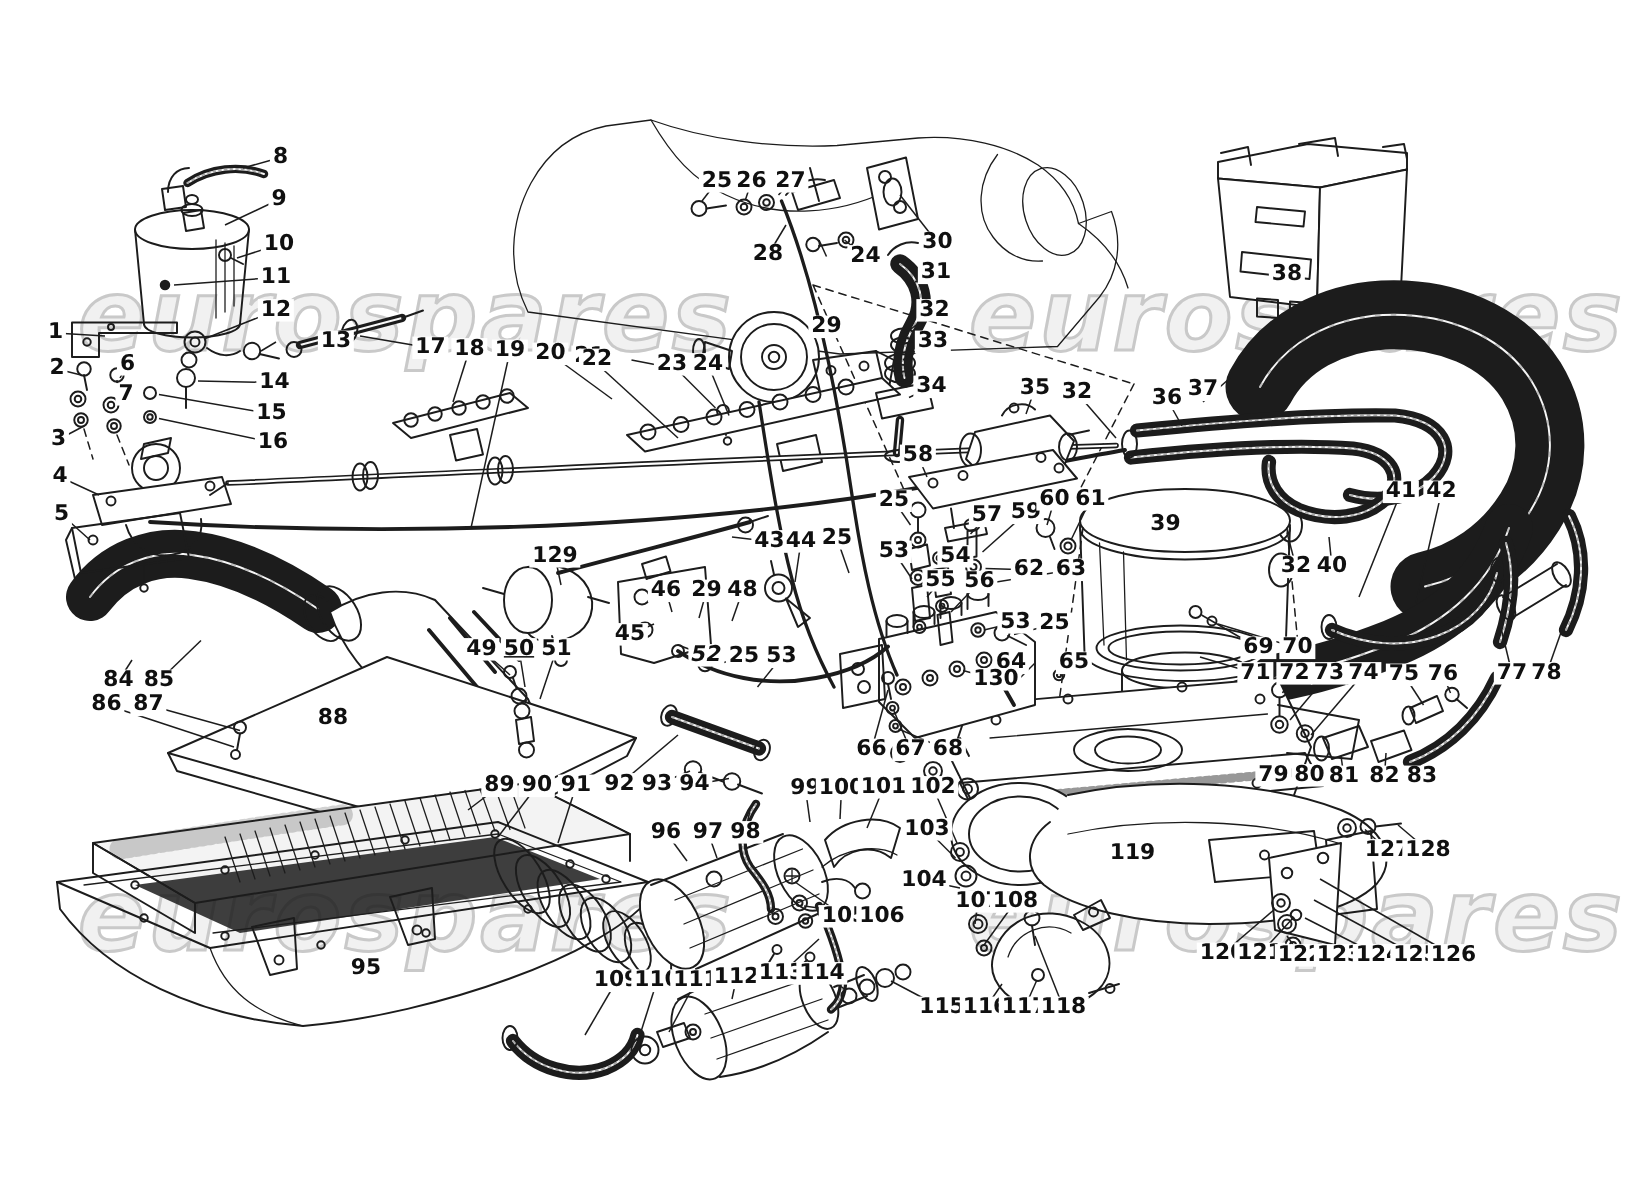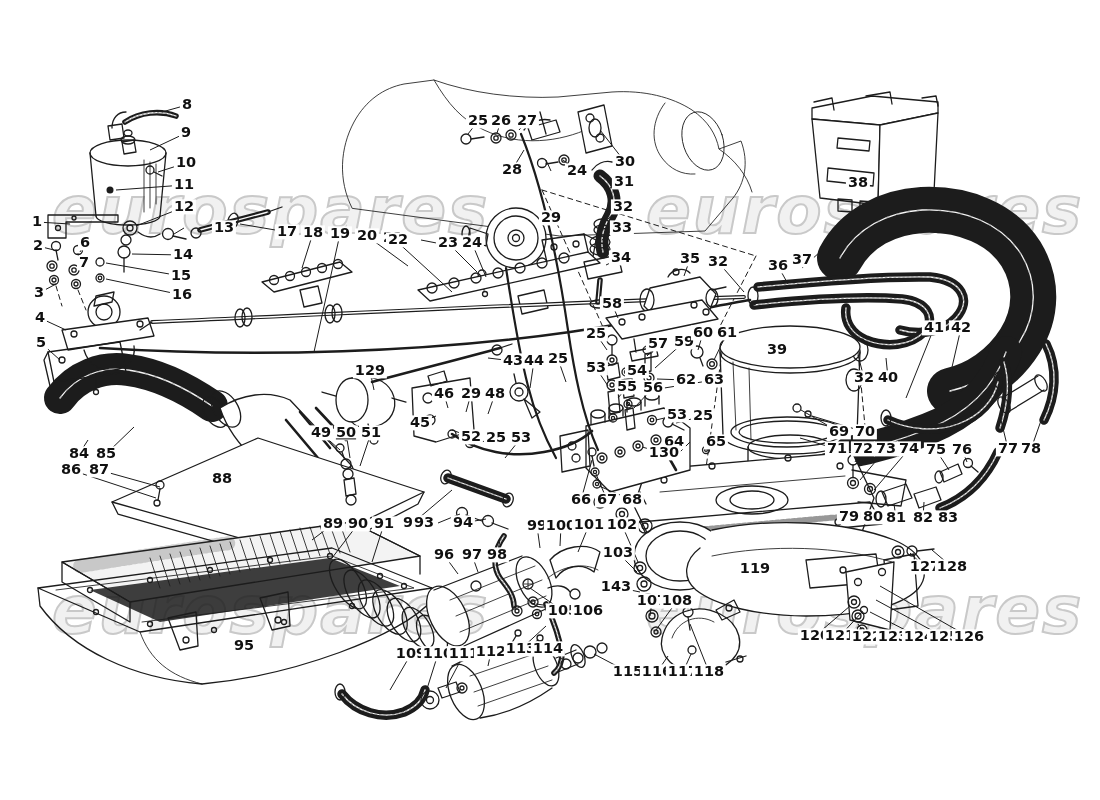--- a/index.html
+++ b/index.html
@@ -785,21 +785,21 @@
       <span class="callout" style="left: 596px; top: 368px;">53</span>
       <span class="callout" style="left: 596px; top: 334px;">25</span>
       <span class="callout" style="left: 370px; top: 371px;">129</span>
       <span class="callout" style="left: 420px; top: 423px;">45</span>
       <span class="callout" style="left: 444px; top: 394px;">46</span>
       <span class="callout" style="left: 471px; top: 394px;">29</span>
       <span class="callout" style="left: 495px; top: 394px;">48</span>
       <span class="callout" style="left: 321px; top: 433px;">49</span>
       <span class="callout" style="left: 346px; top: 433px; text-decoration: underline;">50</span>
       <span class="callout" style="left: 371px; top: 433px;">51</span>
-      <span class="callout" style="left: 471px; top: 437px;">52</span>
+      <span class="callout" style="left: 471px; top: 437px; font-style: italic;">52</span>
       <span class="callout" style="left: 496px; top: 438px;">25</span>
       <span class="callout" style="left: 521px; top: 438px;">53</span>
       <span class="callout" style="left: 612px; top: 304px;">58</span>
       <span class="callout" style="left: 658px; top: 344px;">57</span>
       <span class="callout" style="left: 684px; top: 342px;">59</span>
       <span class="callout" style="left: 703px; top: 333px;">60</span>
       <span class="callout" style="left: 727px; top: 333px;">61</span>
       <span class="callout" style="left: 686px; top: 380px;">62</span>
       <span class="callout" style="left: 714px; top: 380px;">63</span>
       <span class="callout" style="left: 637px; top: 371px;">54</span>
@@ -830,32 +830,32 @@
       <span class="callout" style="left: 948px; top: 518px;">83</span>
       <span class="callout" style="left: 79px; top: 454px;">84</span>
       <span class="callout" style="left: 106px; top: 454px;">85</span>
       <span class="callout" style="left: 71px; top: 470px;">86</span>
       <span class="callout" style="left: 99px; top: 470px;">87</span>
       <span class="callout" style="left: 222px; top: 479px;">88</span>
       <span class="callout" style="left: 333px; top: 524px;">89</span>
       <span class="callout" style="left: 358px; top: 524px;">90</span>
       <span class="callout" style="left: 384px; top: 524px;">91</span>
       <span class="callout" style="left: 413px; top: 523px;">92</span>
-      <span class="callout" style="left: 424px; top: 523px;">93</span>
+      <span class="callout" style="left: 438px; top: 523px;">93</span>
       <span class="callout" style="left: 463px; top: 523px;">94</span>
       <span class="callout" style="left: 244px; top: 646px;">95</span>
       <span class="callout" style="left: 444px; top: 555px;">96</span>
       <span class="callout" style="left: 472px; top: 555px;">97</span>
       <span class="callout" style="left: 497px; top: 555px;">98</span>
       <span class="callout" style="left: 537px; top: 526px;">99</span>
       <span class="callout" style="left: 561px; top: 526px;">100</span>
       <span class="callout" style="left: 589px; top: 525px;">101</span>
       <span class="callout" style="left: 622px; top: 525px;">102</span>
       <span class="callout" style="left: 618px; top: 553px;">103</span>
-      <span class="callout" style="left: 616px; top: 587px;">143</span>
+      <span class="callout" style="left: 616px; top: 587px;">104</span>
       <span class="callout" style="left: 563px; top: 611px;">105</span>
       <span class="callout" style="left: 588px; top: 611px;">106</span>
       <span class="callout" style="left: 652px; top: 601px;">107</span>
       <span class="callout" style="left: 677px; top: 601px;">108</span>
       <span class="callout" style="left: 411px; top: 654px;">109</span>
       <span class="callout" style="left: 438px; top: 654px;">110</span>
       <span class="callout" style="left: 464px; top: 654px;">111</span>
       <span class="callout" style="left: 491px; top: 652px;">112</span>
       <span class="callout" style="left: 521px; top: 649px;">113</span>
       <span class="callout" style="left: 548px; top: 649px;">114</span>

